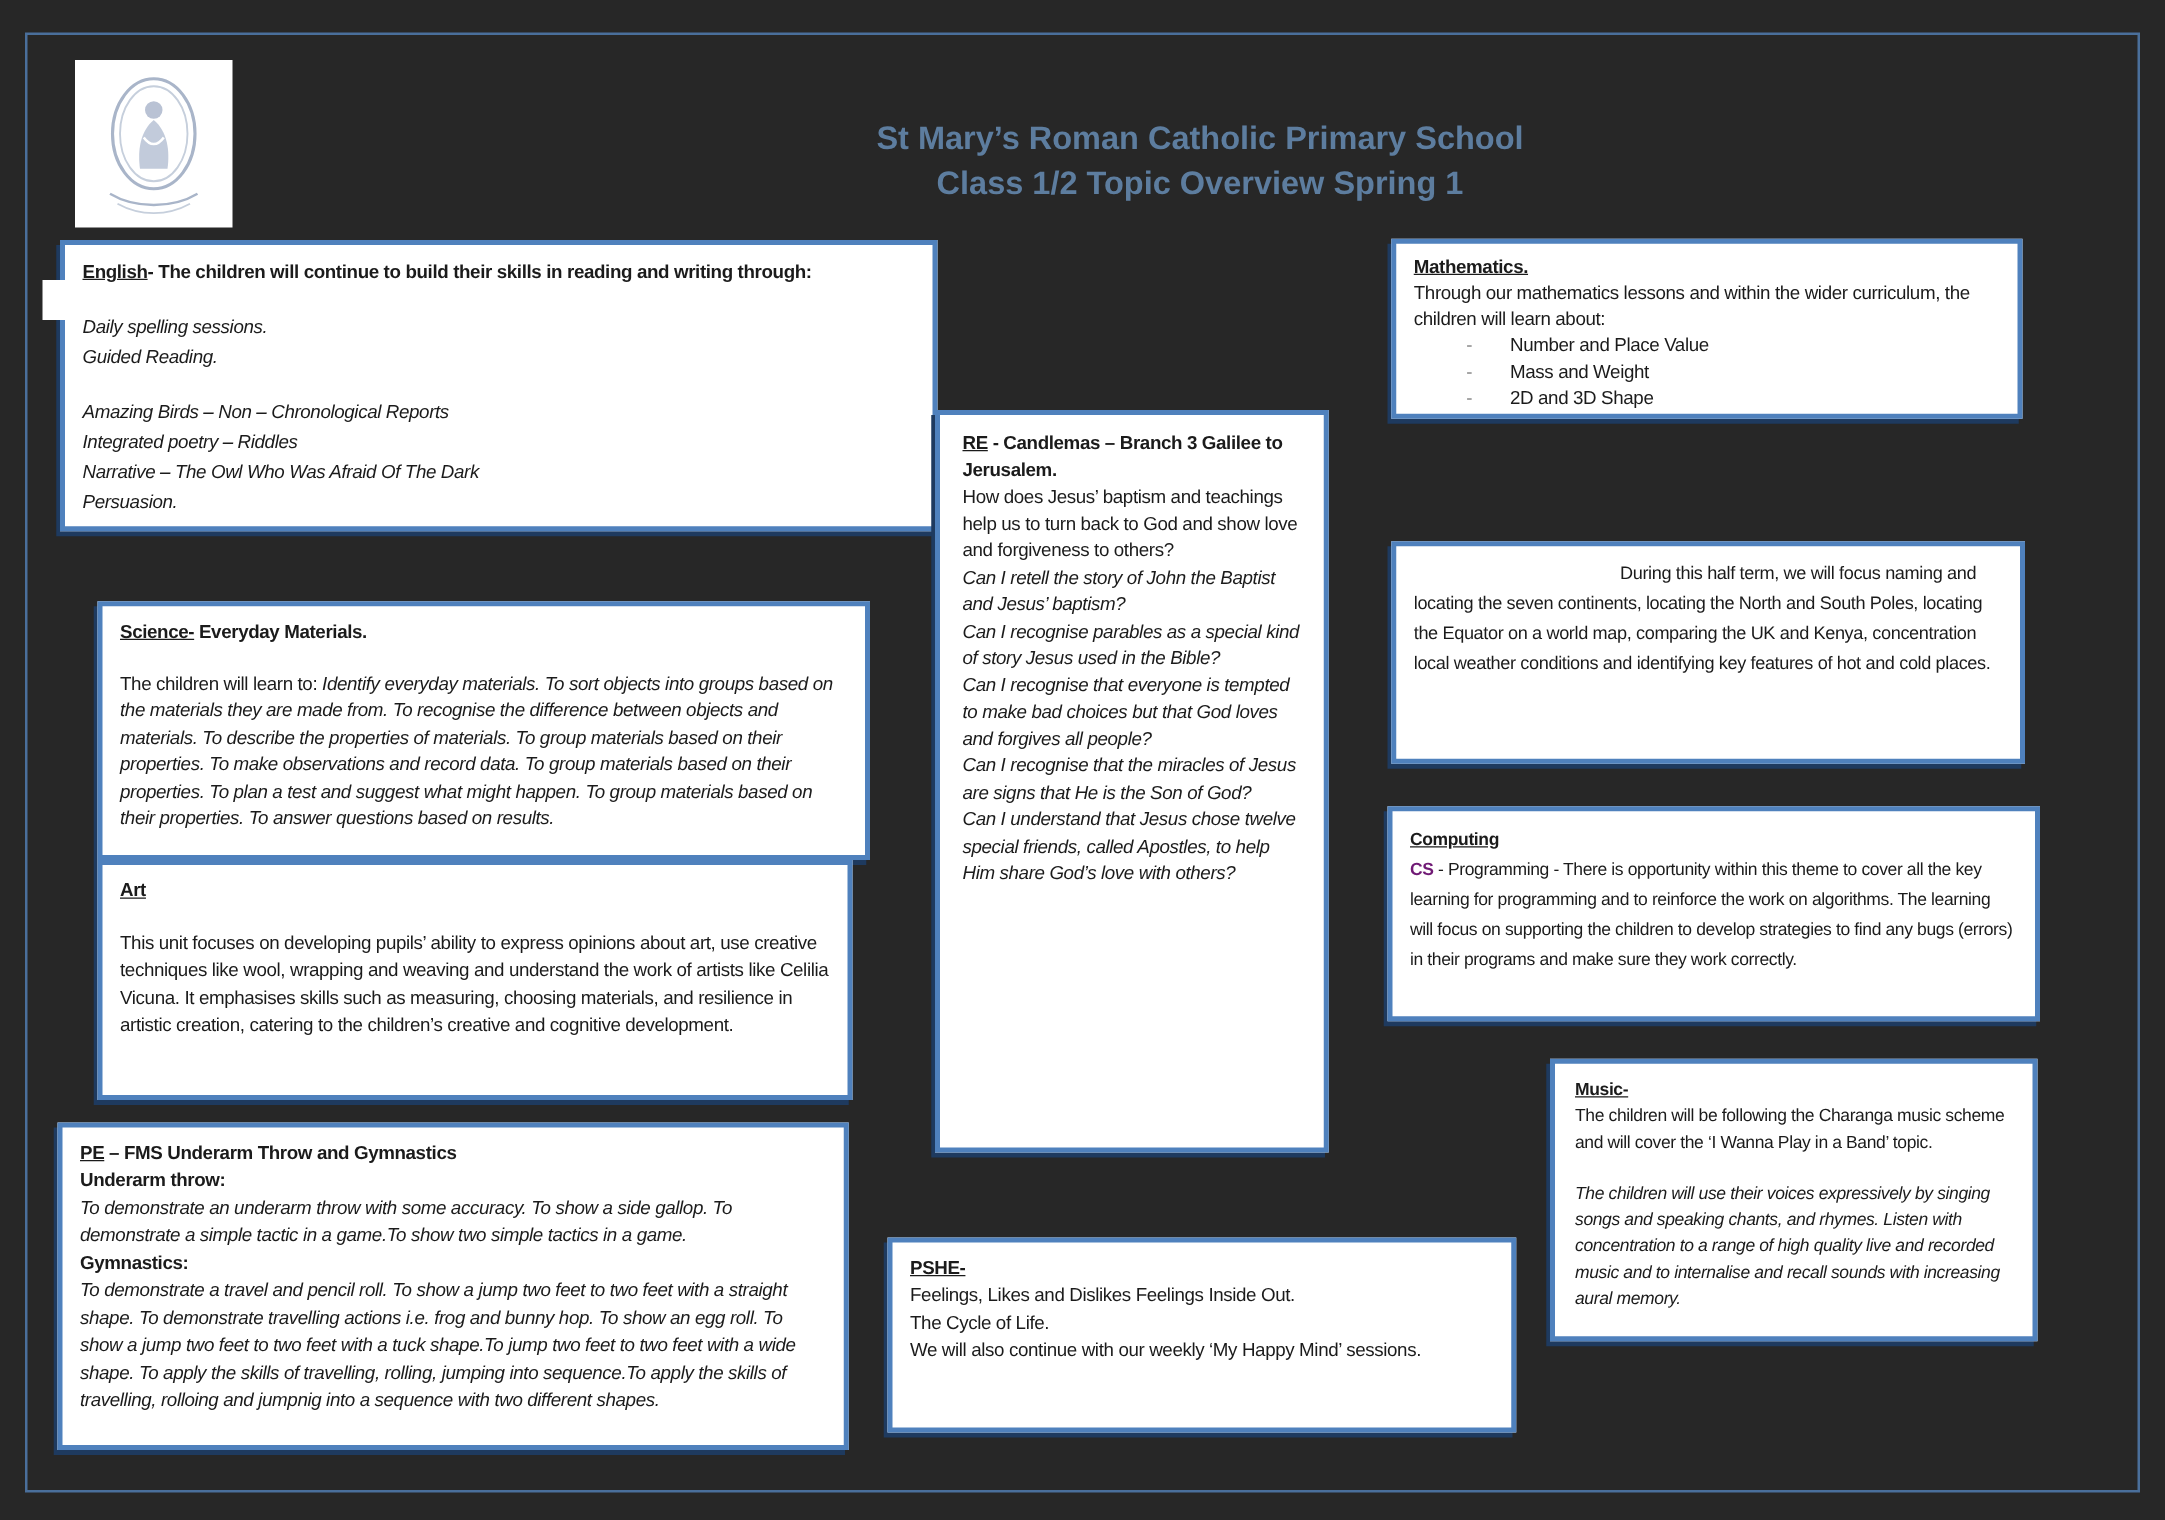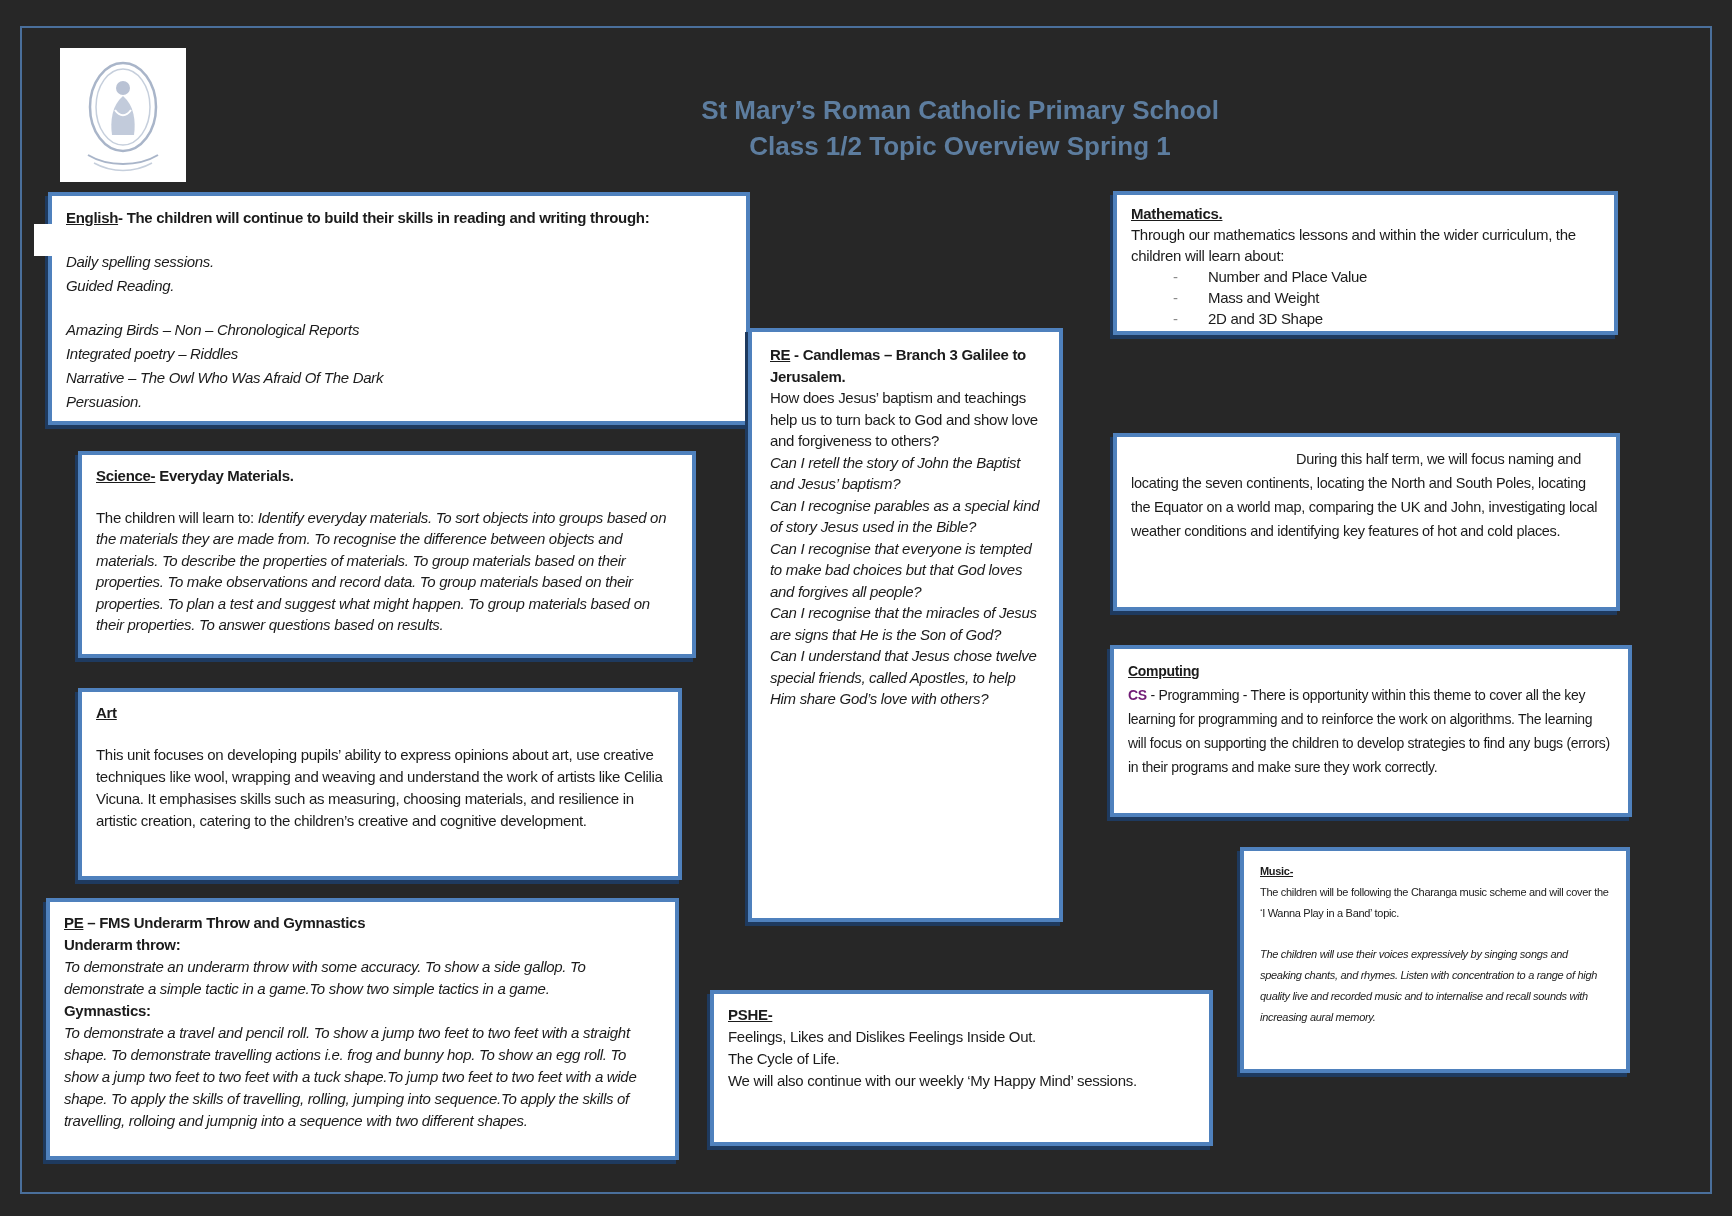--- a/index.html
+++ b/index.html
@@ -28,38 +28,38 @@
   .box p{margin:0;}
   .b{font-weight:bold;}
   .u{text-decoration:underline;}
   .i{font-style:italic;}
   .gap{height:20px;}
 
   .english{left:48px;top:192px;width:702px;height:233px;line-height:24px;}
   .notch{position:absolute;left:34px;top:224px;width:30px;height:32px;background:#ffffff;z-index:3;}
   .eng-indent{margin-left:78px;}
 
-  .science{left:78px;top:451px;width:618px;height:207px;line-height:21.5px;}
+  .science{left:78px;top:481px;width:618px;height:207px;line-height:21.5px;}
   .art{left:78px;top:688px;width:604px;height:192px;line-height:22px;}
   .pe{left:46px;top:898px;width:633px;height:262px;line-height:22px;}
 
   .re{left:748px;top:328px;width:315px;height:594px;line-height:21.5px;padding:12px 18px;}
   .pshe{left:710px;top:990px;width:503px;height:156px;line-height:22px;}
 
   .maths{left:1113px;top:191px;width:505px;height:144px;line-height:21px;padding:8px 14px;}
   .mitem{display:flex;margin-left:42px;line-height:21px;}
   .mdash{display:inline-block;width:35px;color:#8a8a8a;flex:0 0 35px;}
 
   .geography{left:1113px;top:433px;width:507px;height:178px;line-height:24px;font-size:14.5px;}
   .geo-body{text-indent:165px;}
 
   .computing{left:1110px;top:645px;width:522px;height:172px;line-height:24px;font-size:14px;}
   .cs{color:#701a75;font-weight:bold;}
 
-  .music{left:1240px;top:847px;width:390px;height:226px;line-height:21px;font-size:11px;padding:10px 16px;}
+  .music{left:1240px;top:847px;width:390px;height:226px;line-height:21px;font-size:14px;padding:10px 16px;}
 </style>
 </head>
 <body>
 
 <div class="canvas">
   <div class="page-border"></div>
 
   <div class="logo">
     <svg width="110" height="120" viewBox="0 0 110 120">
       <ellipse cx="55" cy="52" rx="33" ry="44" fill="none" stroke="#a9b5c9" stroke-width="2.5"></ellipse>
@@ -147,21 +147,21 @@
         <span class="mdash">-</span>
         <span>Counting and Money</span>
       </div>
     <div class="mitem">
         <span class="mdash">-</span>
         <span>Multiplication and Division</span>
       </div>
   </section>
 
   <section class="box geography">
-    <p class="geo-body">During this half term, we will focus naming and locating the seven continents, locating the North and South Poles, locating the Equator on a world map, comparing the UK and John, investigating local weather conditions and identifying key features of hot and cold places.</p>
+    <p class="geo-body">During this half term, we will focus naming and locating the seven continents, locating the North and South Poles, locating the Equator on a world map, comparing the UK and Kenya, concentration local weather conditions and identifying key features of hot and cold places.</p>
   </section>
 
   <section class="box computing">
     <p class="b u">Computing</p>
     <p><span class="cs">CS</span><span> - Programming - There is opportunity within this theme to cover all the key learning for programming and to reinforce the work on algorithms. The learning will focus on supporting the children to develop strategies to find any bugs (errors) in their programs and make sure they work correctly.</span></p>
   </section>
 
   <section class="box music">
     <p class="b u">Music-</p>
     <p>The children will be following the Charanga music scheme and will cover the ‘I Wanna Play in a Band’ topic.</p>

